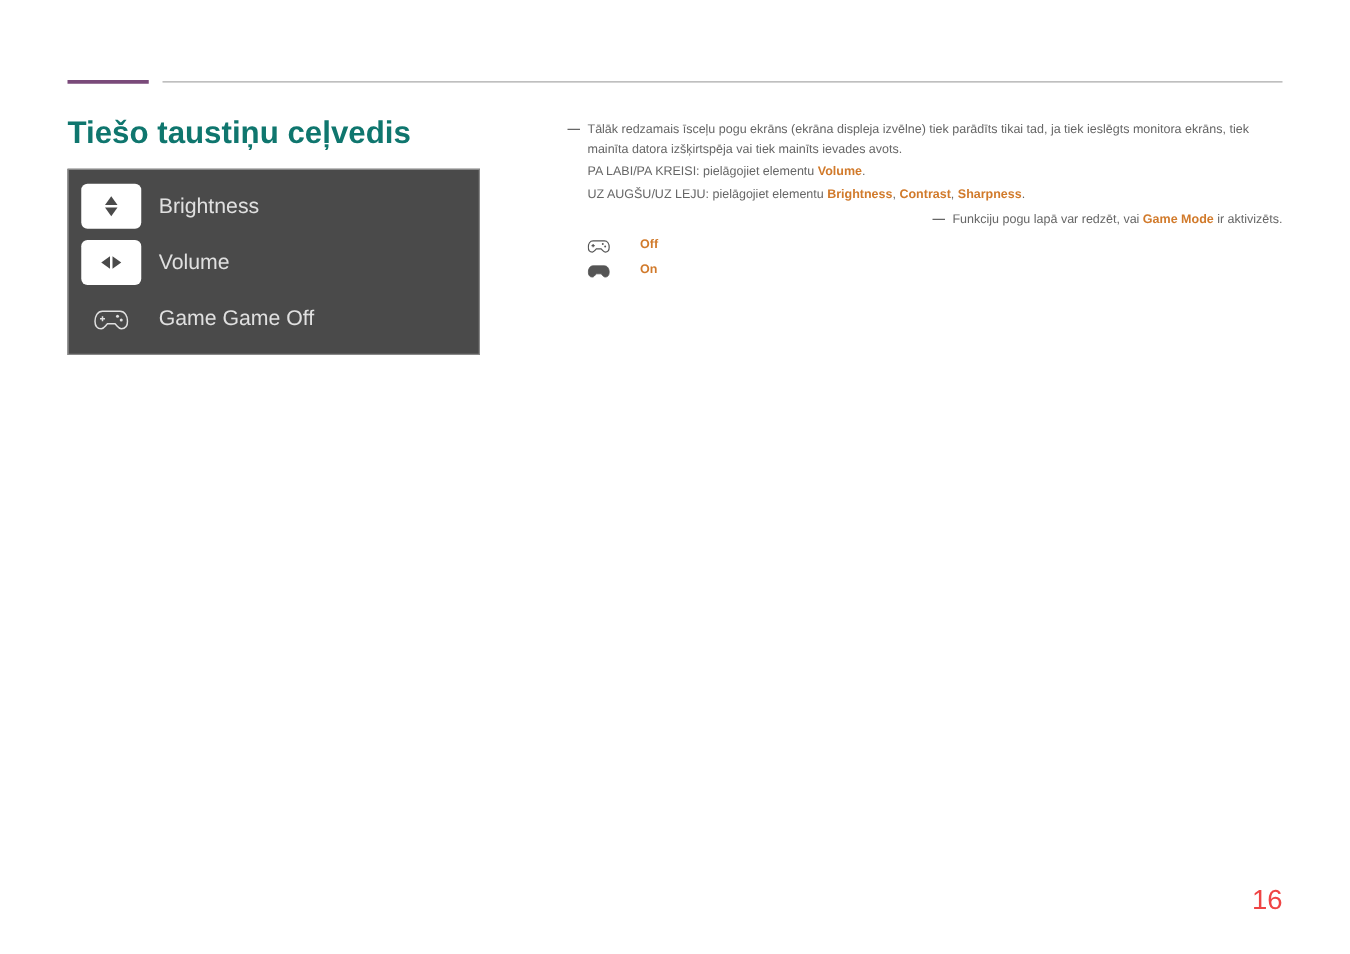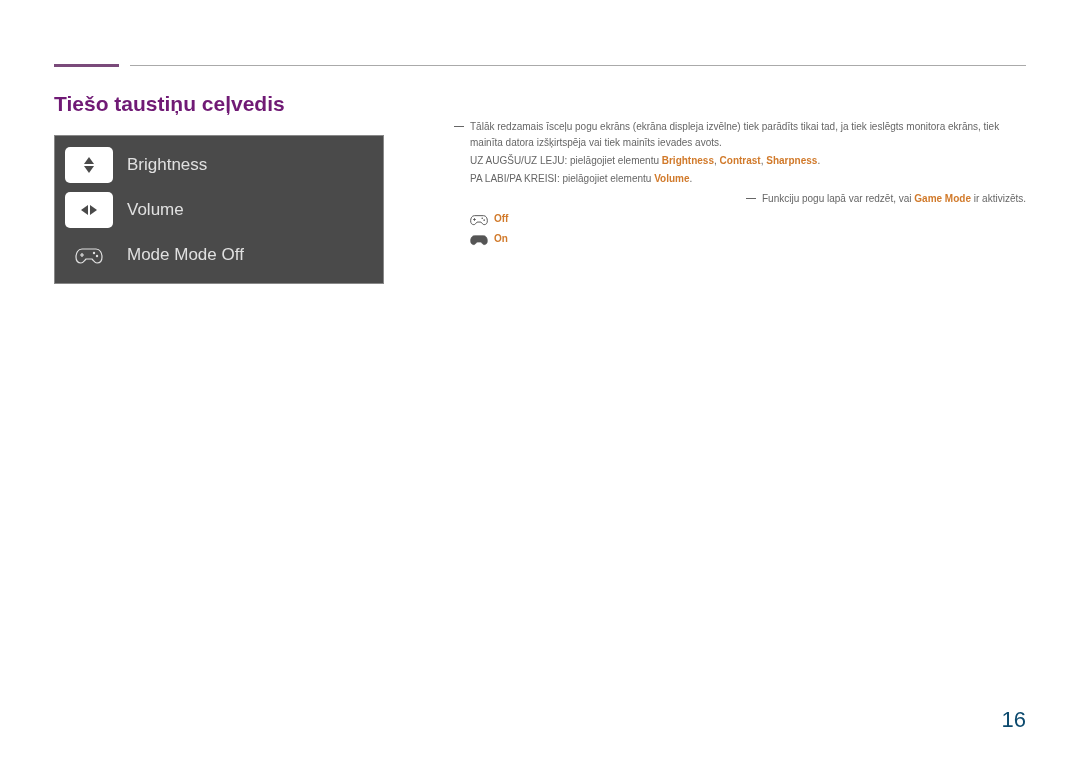--- a/index.html
+++ b/index.html
@@ -23,23 +23,23 @@
       top: 65px;
       left: 130px;
       right: 54px;
       height: 1px;
       background: #aaa;
     }
     .page-title {
       position: absolute;
       top: 92px;
       left: 54px;
-      font-size: 21px;
+      font-size: 25px;
       font-weight: bold;
-      color: #701a75;
+      color: #0f766e;
     }
     .osd-panel {
       position: absolute;
       top: 135px;
       left: 54px;
       width: 330px;
       background: #4a4a4a;
       border: 1px solid #888;
       padding: 6px;
     }
@@ -116,56 +116,55 @@
       left: 454px;
       right: 54px;
       font-size: 10px;
       color: #666;
       line-height: 1.6;
     }
     .dash-row {
       display: flex;
       gap: 6px;
       margin-bottom: 2px;
-      margin-top: 23px;
     }
     .dash {
       flex: 0 0 10px;
       border-top: 1px solid #666;
       margin-top: 7px;
     }
     .indent {
       margin-left: 16px;
       margin-bottom: 2px;
     }
     .highlight {
       color: #d17a2b;
       font-weight: bold;
     }
     .status-row {
       display: flex;
       align-items: center;
-      gap: 6px;
+      gap: 24px;
       margin-left: 16px;
       margin-top: 4px;
     }
     .status-row svg {
       width: 18px; height: 13px;
     }
     .status-label {
       color: #d17a2b;
       font-weight: bold;
       font-size: 10px;
     }
     .page-number {
       position: absolute;
       bottom: 30px;
       right: 54px;
       font-size: 22px;
-      color: #0c4a6e;
+      color: #ef4444;
       font-weight: 300;
     }
   </style>
 </head>
 <body>
 
 <div class="accent-bar"></div>
 <div class="hr-line"></div>
 
 <div class="page-title">Tiešo taustiņu ceļvedis</div>
@@ -191,34 +190,34 @@
   </div>
   <div class="osd-row">
     <div class="osd-icon-box dark">
       <svg class="gamepad-svg" viewBox="0 0 28 20">
         <path d="M7 4 L21 4 C25 4 27 8 27 12 C27 16 25 18 22 18 C20 18 19 16 17 14 L11 14 C9 16 8 18 6 18 C3 18 1 16 1 12 C1 8 3 4 7 4 Z" fill="none" stroke="#e0e0e0" stroke-width="1.2"></path>
         <path d="M7 8 L7 12 M5 10 L9 10" stroke="#e0e0e0" stroke-width="1.2"></path>
         <circle cx="19" cy="8" r="1.2" fill="#e0e0e0"></circle>
         <circle cx="22" cy="11" r="1.2" fill="#e0e0e0"></circle>
       </svg>
     </div>
-    <div class="osd-label">Mode Mode Off</div>
+    <div class="osd-label">Game Game Off</div>
   </div>
 </div>
 
 <div class="right-col">
   <div class="dash-row">
     <div class="dash"></div>
     <div>Tālāk redzamais īsceļu pogu ekrāns (ekrāna displeja izvēlne) tiek parādīts tikai tad, ja tiek ieslēgts monitora ekrāns, tiek mainīta datora izšķirtspēja vai tiek mainīts ievades avots.</div>
   </div>
   <div class="indent">
+    <span>PA LABI/PA KREISI: pielāgojiet elementu </span><span class="highlight">Volume</span>.
+  </div>
+  <div class="indent">
     <span>UZ AUGŠU/UZ LEJU: pielāgojiet elementu </span><span class="highlight">Brightness</span>, <span class="highlight">Contrast</span>, <span class="highlight">Sharpness</span>.
-  </div>
-  <div class="indent">
-    <span>PA LABI/PA KREISI: pielāgojiet elementu </span><span class="highlight">Volume</span>.
   </div>
   <div class="dash-row" style="margin-top:4px;justify-content:flex-end;">
     <div class="dash"></div>
     <div>
       <span>Funkciju pogu lapā var redzēt, vai </span><span class="highlight">Game Mode</span><span> ir aktivizēts.</span>
     </div>
   </div>
   <div class="status-row">
     <svg viewBox="0 0 28 20">
       <path d="M7 4 L21 4 C25 4 27 8 27 12 C27 16 25 18 22 18 C20 18 19 16 17 14 L11 14 C9 16 8 18 6 18 C3 18 1 16 1 12 C1 8 3 4 7 4 Z" fill="none" stroke="#555" stroke-width="1.5"></path>

